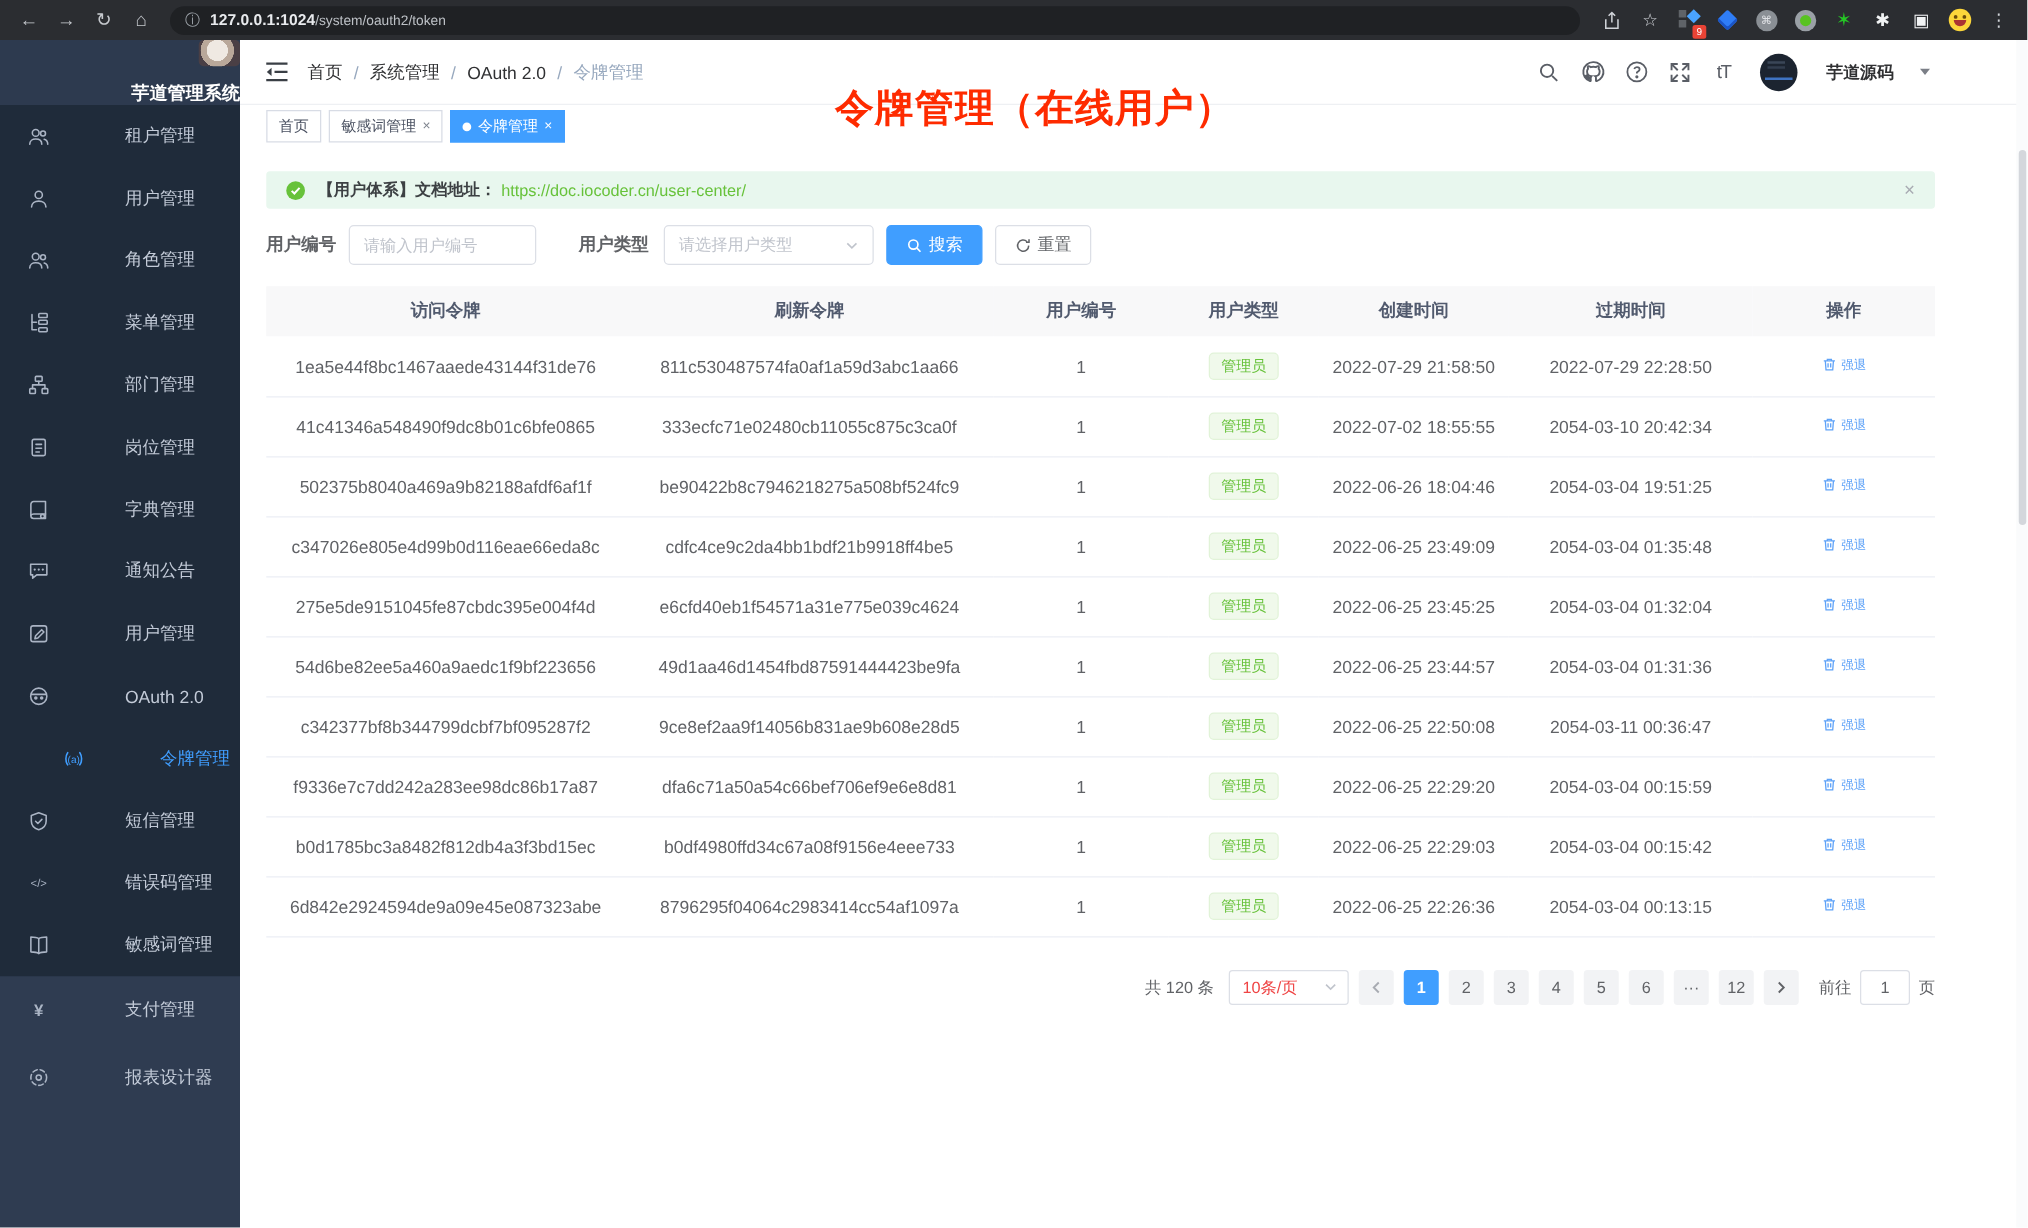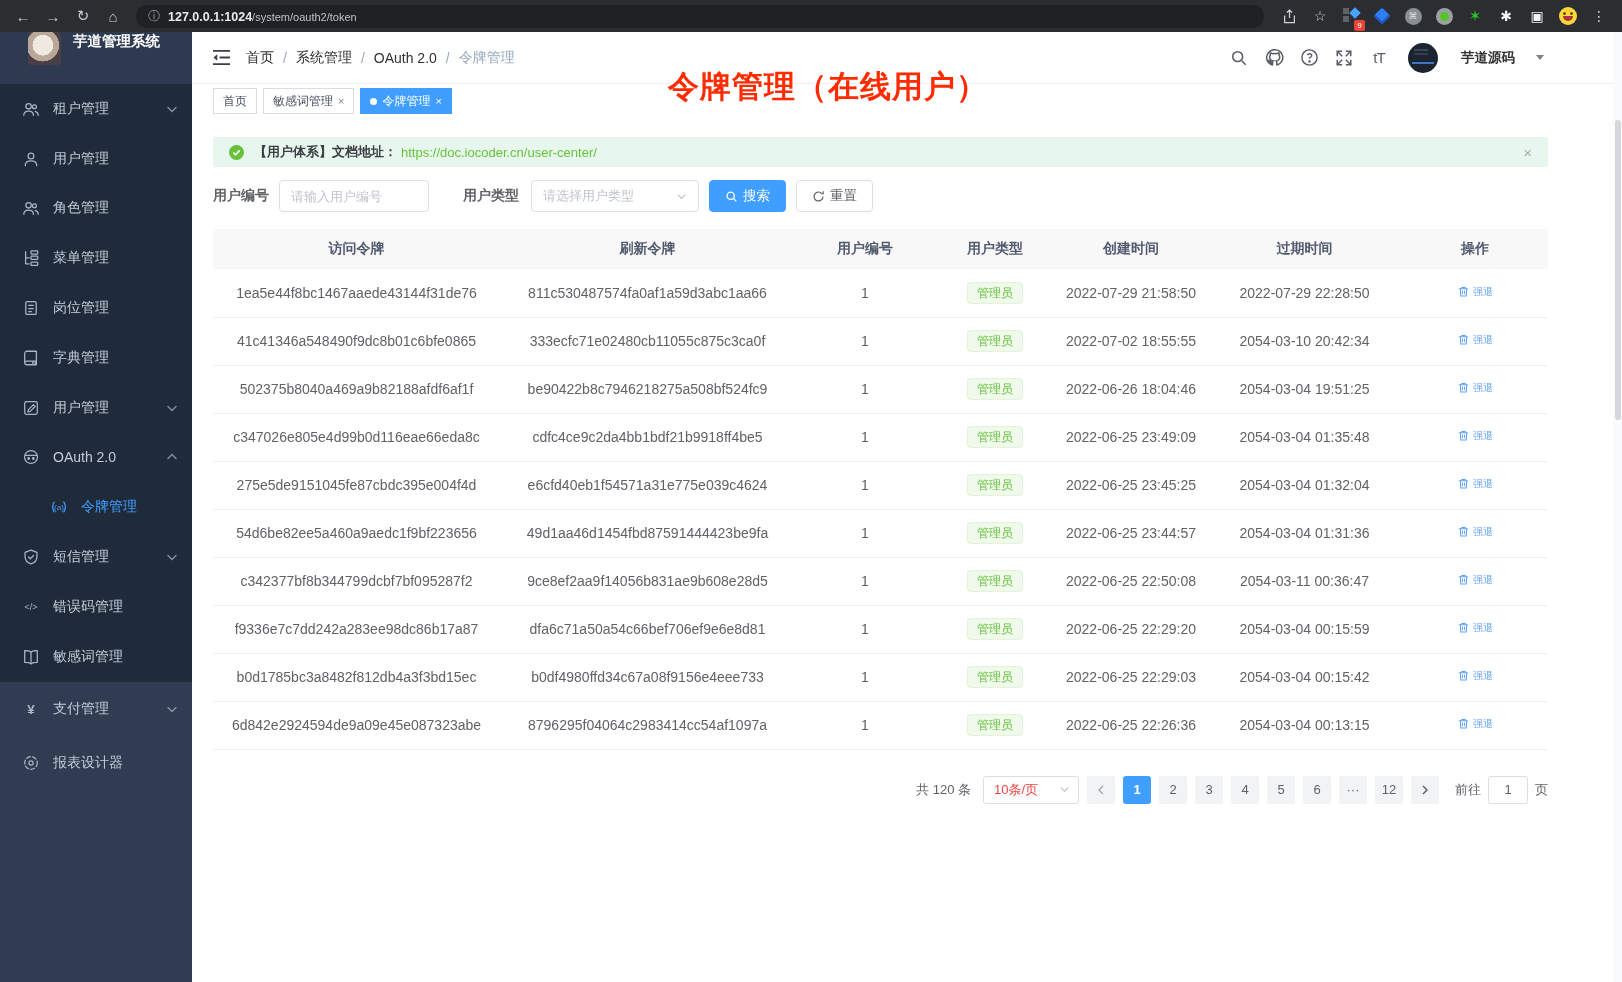--- a/index.html
+++ b/index.html
@@ -26,25 +26,25 @@
   .circ-green i { width:9px; height:9px; border-radius:50%; background:#58c322; display:block; }
   .star-green { color:#25c425; font-size:15px; }
   .puzzle,.panel-ic { color:#f1f3f4; font-size:14px; }
   .emoji-face { width:18px; height:18px; border-radius:50%; background:#fcd63a; position:relative; }
   .emoji-face:before { content:""; position:absolute; left:4px; top:5px; width:3px; height:3px; border-radius:50%; background:#6b4c0a; box-shadow:7px 0 0 #6b4c0a; }
   .emoji-face:after { content:""; position:absolute; left:4px; top:9px; width:10px; height:5px; border-radius:0 0 10px 10px; background:#a33; }
 
   
   .app { display:flex; height:950px; }
   .sidebar { width:192px; background:#1f2b3a; display:flex; flex-direction:column; flex-shrink:0; }
-  .logo-band { height:52px; background:#2d3a4f; display:flex; align-items:flex-start; padding-left:28px; gap:12px; flex-shrink:0; }
+  .logo-band { height:52px; background:#2d3a4f; display:flex; align-items:flex-end; padding-left:28px; gap:12px; flex-shrink:0;flex-direction:column; }
   .logo-img { width:33px; height:33px; border-radius:4px; background:radial-gradient(circle at 45% 40%, #efe9e2 0 38%, #b9a89a 39% 60%, #4a3f45 61%); }
   .logo-title { color:#fff; font-size:14.5px; font-weight:bold; }
   .menu { display:flex; flex-direction:column; }
-  .menu-item { height:49.8px; display:flex; align-items:center; padding:0 14px 0 21px; color:#c3cbd8; font-size:14px; cursor:pointer; }
+  .menu-item { height:49.8px; display:flex; align-items:center; padding:0 14px 0 21px; color:#c3cbd8; font-size:14px; cursor:pointer;gap:47px; }
   .menu-item .mi-icon { width:19px; height:19px; margin-right:13px; display:flex; align-items:center; justify-content:center; color:#aab4c4; flex-shrink:0; }
   .menu-item .mi-label { flex:1; white-space:nowrap; }
   .menu-item .mi-chev { color:#8792a3; display:flex; }
   .menu-item.indent { padding-left:49px; }
   .menu-item.active, .menu-item.active .mi-icon { color:#409eff; }
   .menu-bottom { background:#2f3c51; flex:1; display:flex; flex-direction:column; }
   .menu-bottom .menu-item { height:54px; padding-left:21px; }
 
   .main { flex:1; display:flex; flex-direction:column; position:relative; background:#fff; min-width:0; }
 
@@ -215,35 +215,55 @@
               <rect x="10" y="2" width="7.5" height="3.6" rx="0.8"></rect>
               <rect x="10" y="8" width="7.5" height="3.6" rx="0.8"></rect>
               <rect x="10" y="14.6" width="7.5" height="3.6" rx="0.8"></rect>
             </svg>
           </span>
           <span class="mi-label">菜单管理</span>
         </div>
         <div class="menu-item">
           <span class="mi-icon">
             <svg width="18" height="18" viewBox="0 0 20 20" fill="none" stroke="currentColor" stroke-width="1.4" stroke-linecap="round" stroke-linejoin="round">
+              <rect x="7" y="2.3" width="6" height="4.4" rx="0.8"></rect>
+              <rect x="2" y="13.2" width="5" height="4.4" rx="0.8"></rect>
+              <rect x="13" y="13.2" width="5" height="4.4" rx="0.8"></rect>
+              <path d="M10 6.7v3.2M4.5 13.2v-3.3h11v3.3"></path>
+            </svg>
+          </span>
+          <span class="mi-label">部门管理</span>
+        </div>
+        <div class="menu-item">
+          <span class="mi-icon">
+            <svg width="18" height="18" viewBox="0 0 20 20" fill="none" stroke="currentColor" stroke-width="1.4" stroke-linecap="round" stroke-linejoin="round">
               <rect x="4.2" y="2.8" width="11.6" height="14.4" rx="1.5"></rect>
               <path d="M7.5 7.2h5M7.5 10.6h5M7.5 14h3"></path>
             </svg>
           </span>
           <span class="mi-label">岗位管理</span>
         </div>
         <div class="menu-item">
           <span class="mi-icon">
             <svg width="18" height="18" viewBox="0 0 20 20" fill="none" stroke="currentColor" stroke-width="1.4" stroke-linecap="round" stroke-linejoin="round">
               <path d="M5.5 2.5H16v15H5.5A2.5 2.5 0 0 1 3 15V5a2.5 2.5 0 0 1 2.5-2.5z"></path>
               <path d="M3 14.6c.6-.8 1.4-1.1 2.5-1.1H16"></path>
               <circle cx="13.4" cy="15.6" r="1.7"></circle>
             </svg>
           </span>
           <span class="mi-label">字典管理</span>
+        </div>
+        <div class="menu-item">
+          <span class="mi-icon">
+            <svg width="18" height="18" viewBox="0 0 20 20" fill="none" stroke="currentColor" stroke-width="1.4" stroke-linecap="round" stroke-linejoin="round">
+              <path d="M2.8 3.8h14.4v9.4H8.2l-3.6 3v-3H2.8z"></path>
+              <path d="M6.4 8.5h.01M10 8.5h.01M13.6 8.5h.01" stroke-width="2"></path>
+            </svg>
+          </span>
+          <span class="mi-label">通知公告</span>
         </div>
         <div class="menu-item">
           <span class="mi-icon">
             <svg width="18" height="18" viewBox="0 0 20 20" fill="none" stroke="currentColor" stroke-width="1.4" stroke-linecap="round" stroke-linejoin="round">
               <rect x="3" y="3" width="14" height="14" rx="2"></rect>
               <path d="M12.6 6.4l2 2-5.4 5.4-2.6.6.6-2.6z"></path>
             </svg>
           </span>
           <span class="mi-label">用户管理</span>
           <span class="mi-chev">

